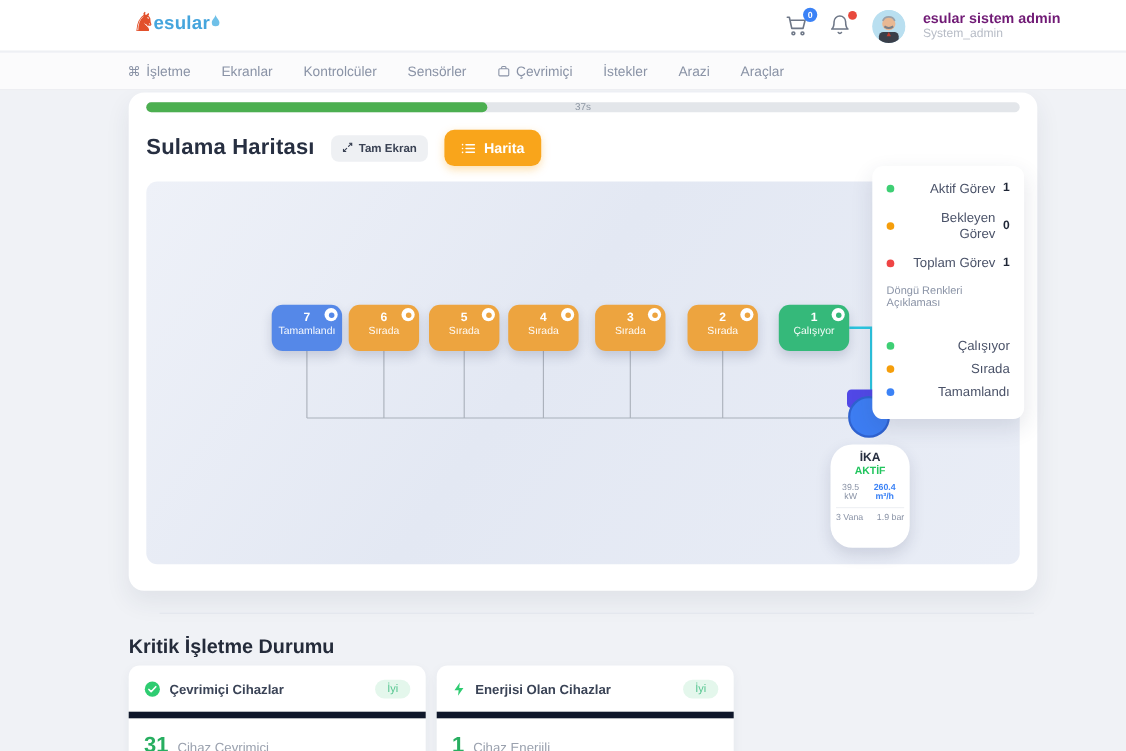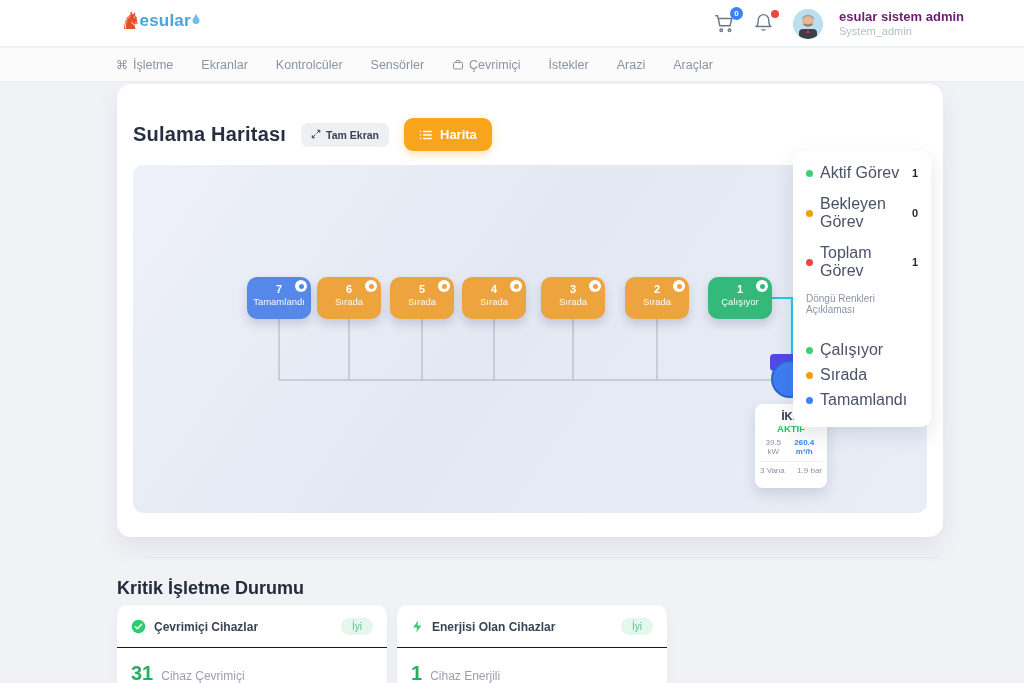--- a/index.html
+++ b/index.html
@@ -47,43 +47,43 @@
   .node-running   { background:#35b97a; }
   .node-badge { position:absolute; top:3px; right:4px; width:12px; height:12px; border-radius:50%; background:#fff; display:flex; align-items:center; justify-content:center; }
   .node-badge i { display:block; width:5px; height:5px; border-radius:50%; }
   .node-completed .node-badge i { background:#5588e8; }
   .node-queued .node-badge i    { background:#eda43f; }
   .node-running .node-badge i   { background:#35b97a; }
 
   .pump-cap { position:absolute; left:637px; top:189px; width:40px; height:17px; background:#5148e6; border-radius:4px; cursor:pointer; }
   .pump-body { position:absolute; left:638px; top:195px; width:38px; height:38px; background:#3d7df2; border:2px solid #2f62cf; border-radius:50%; cursor:pointer; }
 
-  .device-card { position:absolute; left:622px; top:239px; width:72px; background:#fff; border-radius:8px; box-shadow:0 6px 14px rgba(40,50,90,.15); padding:6px 5px 13px; text-align:center; }
+  .device-card { position:absolute; left:622px; top:239px; width:72px; background:#fff; border-radius:20px; box-shadow:0 6px 14px rgba(40,50,90,.15); padding:6px 5px 23px; text-align:center; }
   .device-name { font-size:11px; font-weight:bold; color:#272f41; }
   .device-status { font-size:9.5px; font-weight:bold; color:#22c55e; margin-top:1px; }
   .device-row { display:flex; justify-content:space-between; margin-top:4px; font-size:8px; }
   .device-row .muted { color:#8a93a6; }
   .device-row .flow { color:#3b82f6; font-weight:bold; }
   .device-row.bordered { border-top:1px solid #eef0f3; margin-top:5px; padding-top:4px; }
 
   .legend { position:absolute; left:676px; top:67px; width:138px; background:#fff; border-radius:10px; box-shadow:0 8px 20px rgba(40,50,80,.12); padding:13px 13px 11px; z-index:8; }
   .legend-row { display:flex; align-items:center; gap:7px; margin-bottom:13px; }
   .legend-row:last-child { margin-bottom:0; }
   .dot { width:7px; height:7px; border-radius:50%; flex:0 0 auto; }
-  .legend-label { font-size:16px; color:#4a5268; flex:1; }
+  .legend-label { font-size:12px; color:#4a5268; flex:1;text-align:right; }
   .legend-value { font-size:11px; font-weight:bold; color:#1f2636; }
   .legend-section { font-size:10px; color:#8a93a6; margin:2px 0 26px; }
   .legend-row.tight { margin-bottom:7px; }
 
   
   .section-divider { position:absolute; left:145px; top:557px; width:795px; height:1px; background:#e5e8ee; }
   .bottom-title { position:absolute; left:117px; top:578px; font-size:18px; font-weight:bold; color:#242b3a; }
   .cards-row { position:absolute; left:117px; top:605px; display:flex; gap:10px; }
   .stat-card { width:270px; height:95px; background:#fff; border-radius:10px; box-shadow:0 4px 10px rgba(40,50,80,.05); }
-  .sc-head { display:flex; align-items:center; gap:8px; padding:13px 14px 12px; border-bottom:1px solid #0f172a; }
+  .sc-head { display:flex; align-items:center; gap:8px; padding:13px 14px 12px; border-bottom:6px solid #0f172a; }
   .sc-title { font-size:12px; font-weight:bold; color:#3a4356; flex:1; }
   .sc-badge { background:#e4f7ec; color:#56c690; font-size:10px; padding:3px 11px; border-radius:10px; }
   .sc-body { display:flex; align-items:baseline; gap:8px; padding:14px 14px; }
   .sc-value { font-size:20px; font-weight:bold; color:#27ae60; }
   .sc-label { font-size:12px; color:#9aa1ae; }
 </style>
 </head>
 <body>
 
 <header class="topbar">
@@ -154,20 +154,24 @@
   <div class="nav-item">
       <span>Arazi</span>
     </div>
   <div class="nav-item">
       <span>Araçlar</span>
     </div>
 </nav>
 
 <section class="map-card">
 
+  <div class="progress-wrap">
+    <div class="progress-fill" style="width: 39%; background: rgb(76, 175, 80);"></div>
+    <div class="progress-label">37s</div>
+  </div>
 
   <div class="title-row">
     <h1 class="page-title">Sulama Haritası</h1>
     <button class="btn-fullscreen">
       <svg width="10" height="10" viewBox="0 0 24 24" fill="none" stroke="#3a4254" stroke-width="2.4" stroke-linecap="round">
           <path d="M14 10 21 3M21 8V3h-5M10 14l-7 7M3 16v5h5"></path>
         </svg>
       <span>Tam Ekran</span>
     </button>
     <button class="btn-map">

